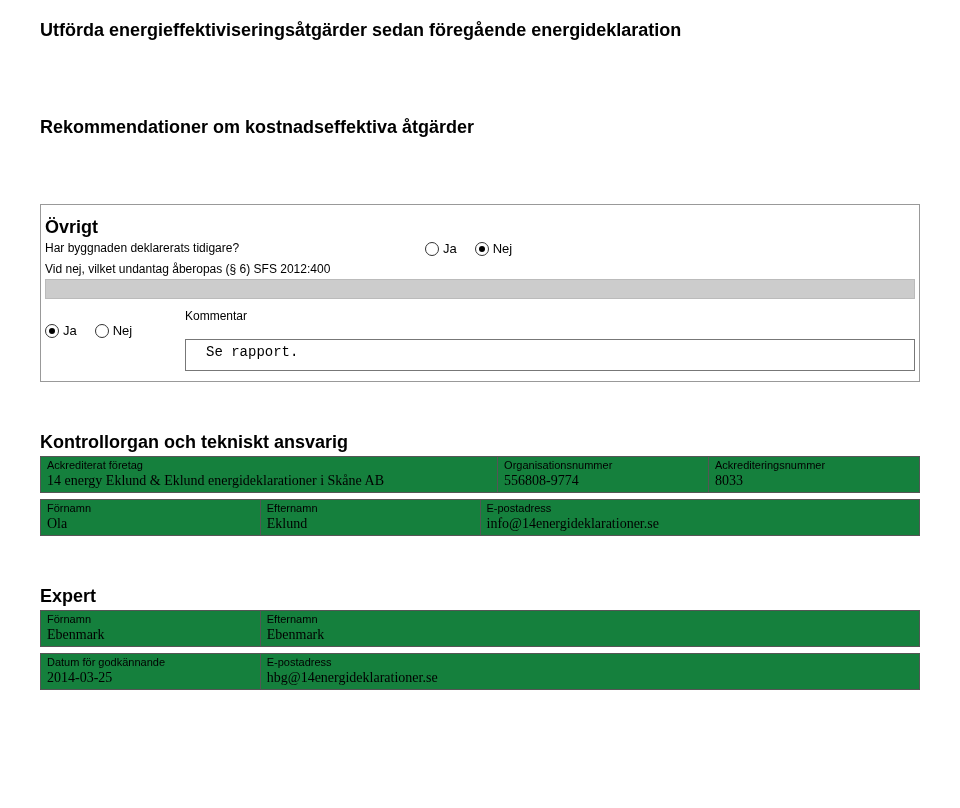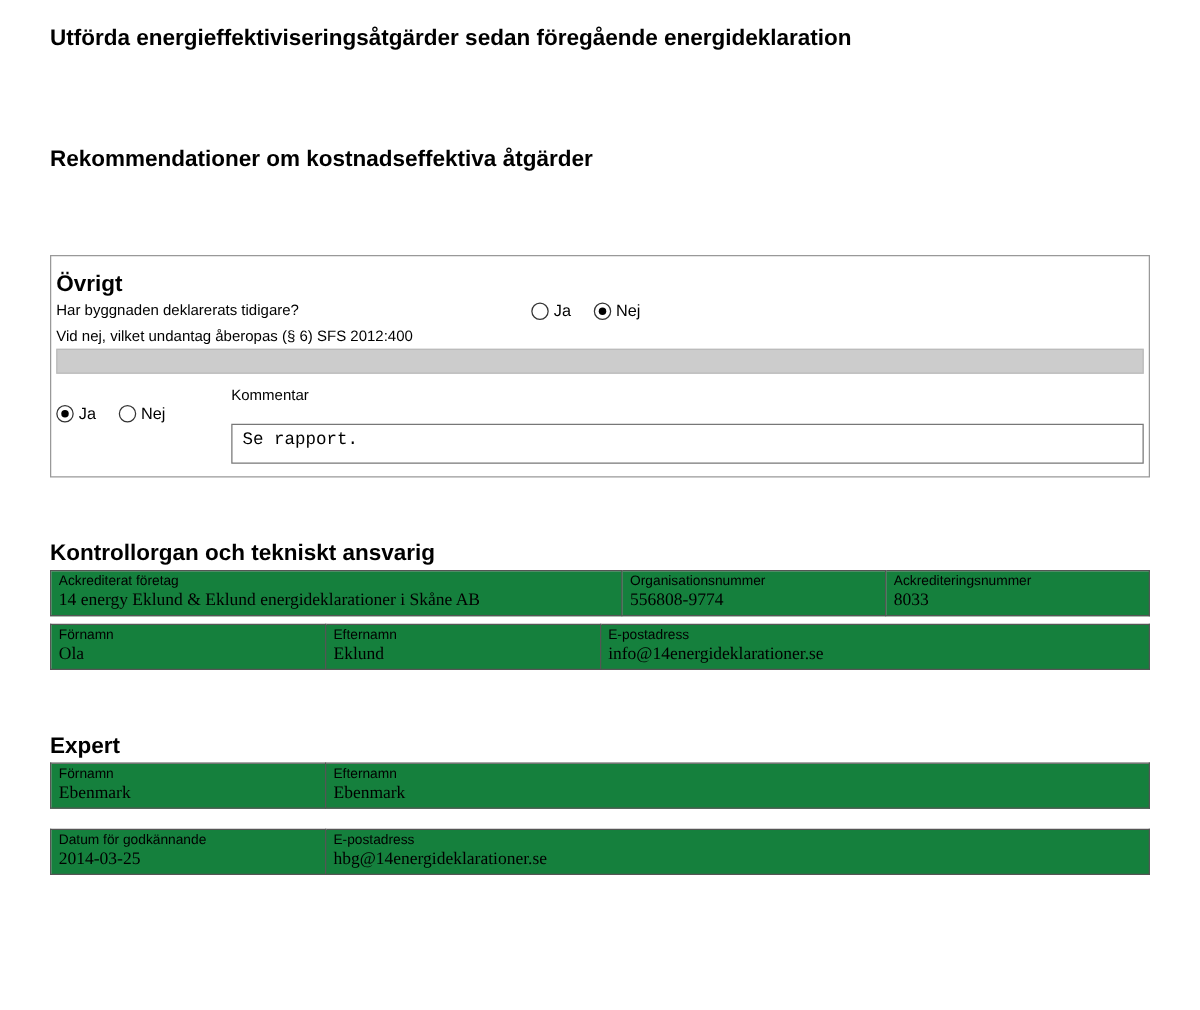--- a/index.html
+++ b/index.html
@@ -45,21 +45,21 @@
     left: 3px;
   }
   .field-box {
     background: #ccc;
     height: 18px;
     border: 1px solid #bbb;
   }
   .field-box-white {
     background: #fff;
     border: 1px solid #777;
-    padding: 4px 8px;
+    padding: 4px 20px;
     font-family: "Courier New", monospace;
     font-size: 14px;
     min-height: 32px;
     box-sizing: border-box;
   }
   .row {
     display: flex;
     align-items: flex-start;
   }
   .info-table {
@@ -210,21 +210,21 @@
       <div class="cell-value">Ebenmark</div>
     </td>
     <td>
       <div class="cell-label">Efternamn</div>
       <div class="cell-value">Ebenmark</div>
     </td>
   </tr>
 </tbody>
   </table>
 
-<table class="info-table" style="margin-top:16px;">
+<table class="info-table" style="margin-top:6px;">
   <colgroup>
     <col style="width:25%">
     <col style="width:75%">
   </colgroup>
   <tbody>
       <tr>
     <td>
       <div class="cell-label">Datum för godkännande</div>
       <div class="cell-value">2014-03-25</div>
     </td>

